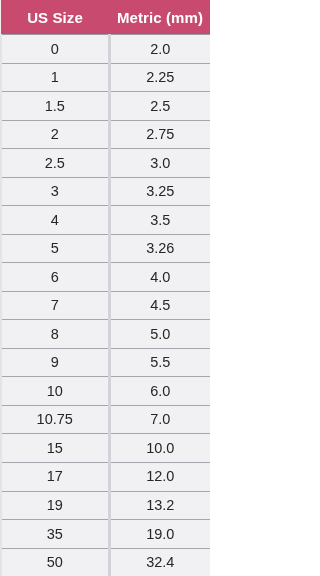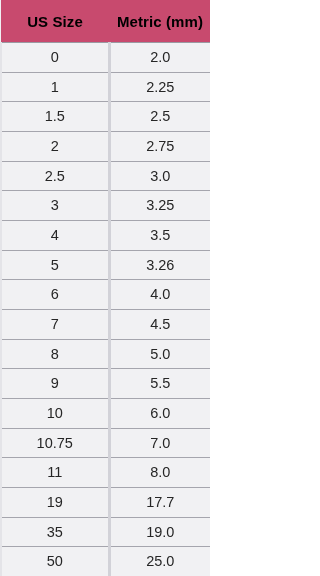--- a/index.html
+++ b/index.html
@@ -20,23 +20,23 @@
     border-collapse: collapse;
     table-layout: fixed;
     background: #f1f1f3;
   }
 
   .size-table thead th {
     background: #c9republic;
   }
 
   .header-row th {
-    height: 42px;
+    height: 34px;
     background: #c84a6e;
-    color: #000000;
+    color: #ffffff;
     font-size: 15px;
     font-weight: 600;
     text-align: center;
     vertical-align: middle;
     padding: 0;
     letter-spacing: 0.1px;
     border: none;
   }
 
   .header-row th.col-us {
@@ -136,29 +136,33 @@
       </tr>
       <tr class="data-row">
         <td class="col-us">10</td>
         <td class="col-metric">6.0</td>
       </tr>
       <tr class="data-row">
         <td class="col-us">10.75</td>
         <td class="col-metric">7.0</td>
       </tr>
       <tr class="data-row">
-        <td class="col-us">11</td>
-        <td class="col-metric">8.0</td>
+        <td class="col-us">15</td>
+        <td class="col-metric">10.0</td>
+      </tr>
+      <tr class="data-row">
+        <td class="col-us">17</td>
+        <td class="col-metric">12.0</td>
       </tr>
       <tr class="data-row">
         <td class="col-us">19</td>
-        <td class="col-metric">17.7</td>
+        <td class="col-metric">13.2</td>
       </tr>
       <tr class="data-row">
         <td class="col-us">35</td>
         <td class="col-metric">19.0</td>
       </tr>
       <tr class="data-row">
         <td class="col-us">50</td>
-        <td class="col-metric">25.0</td>
+        <td class="col-metric">32.4</td>
       </tr>
     </tbody>
 </table>
 
 </body></html>

